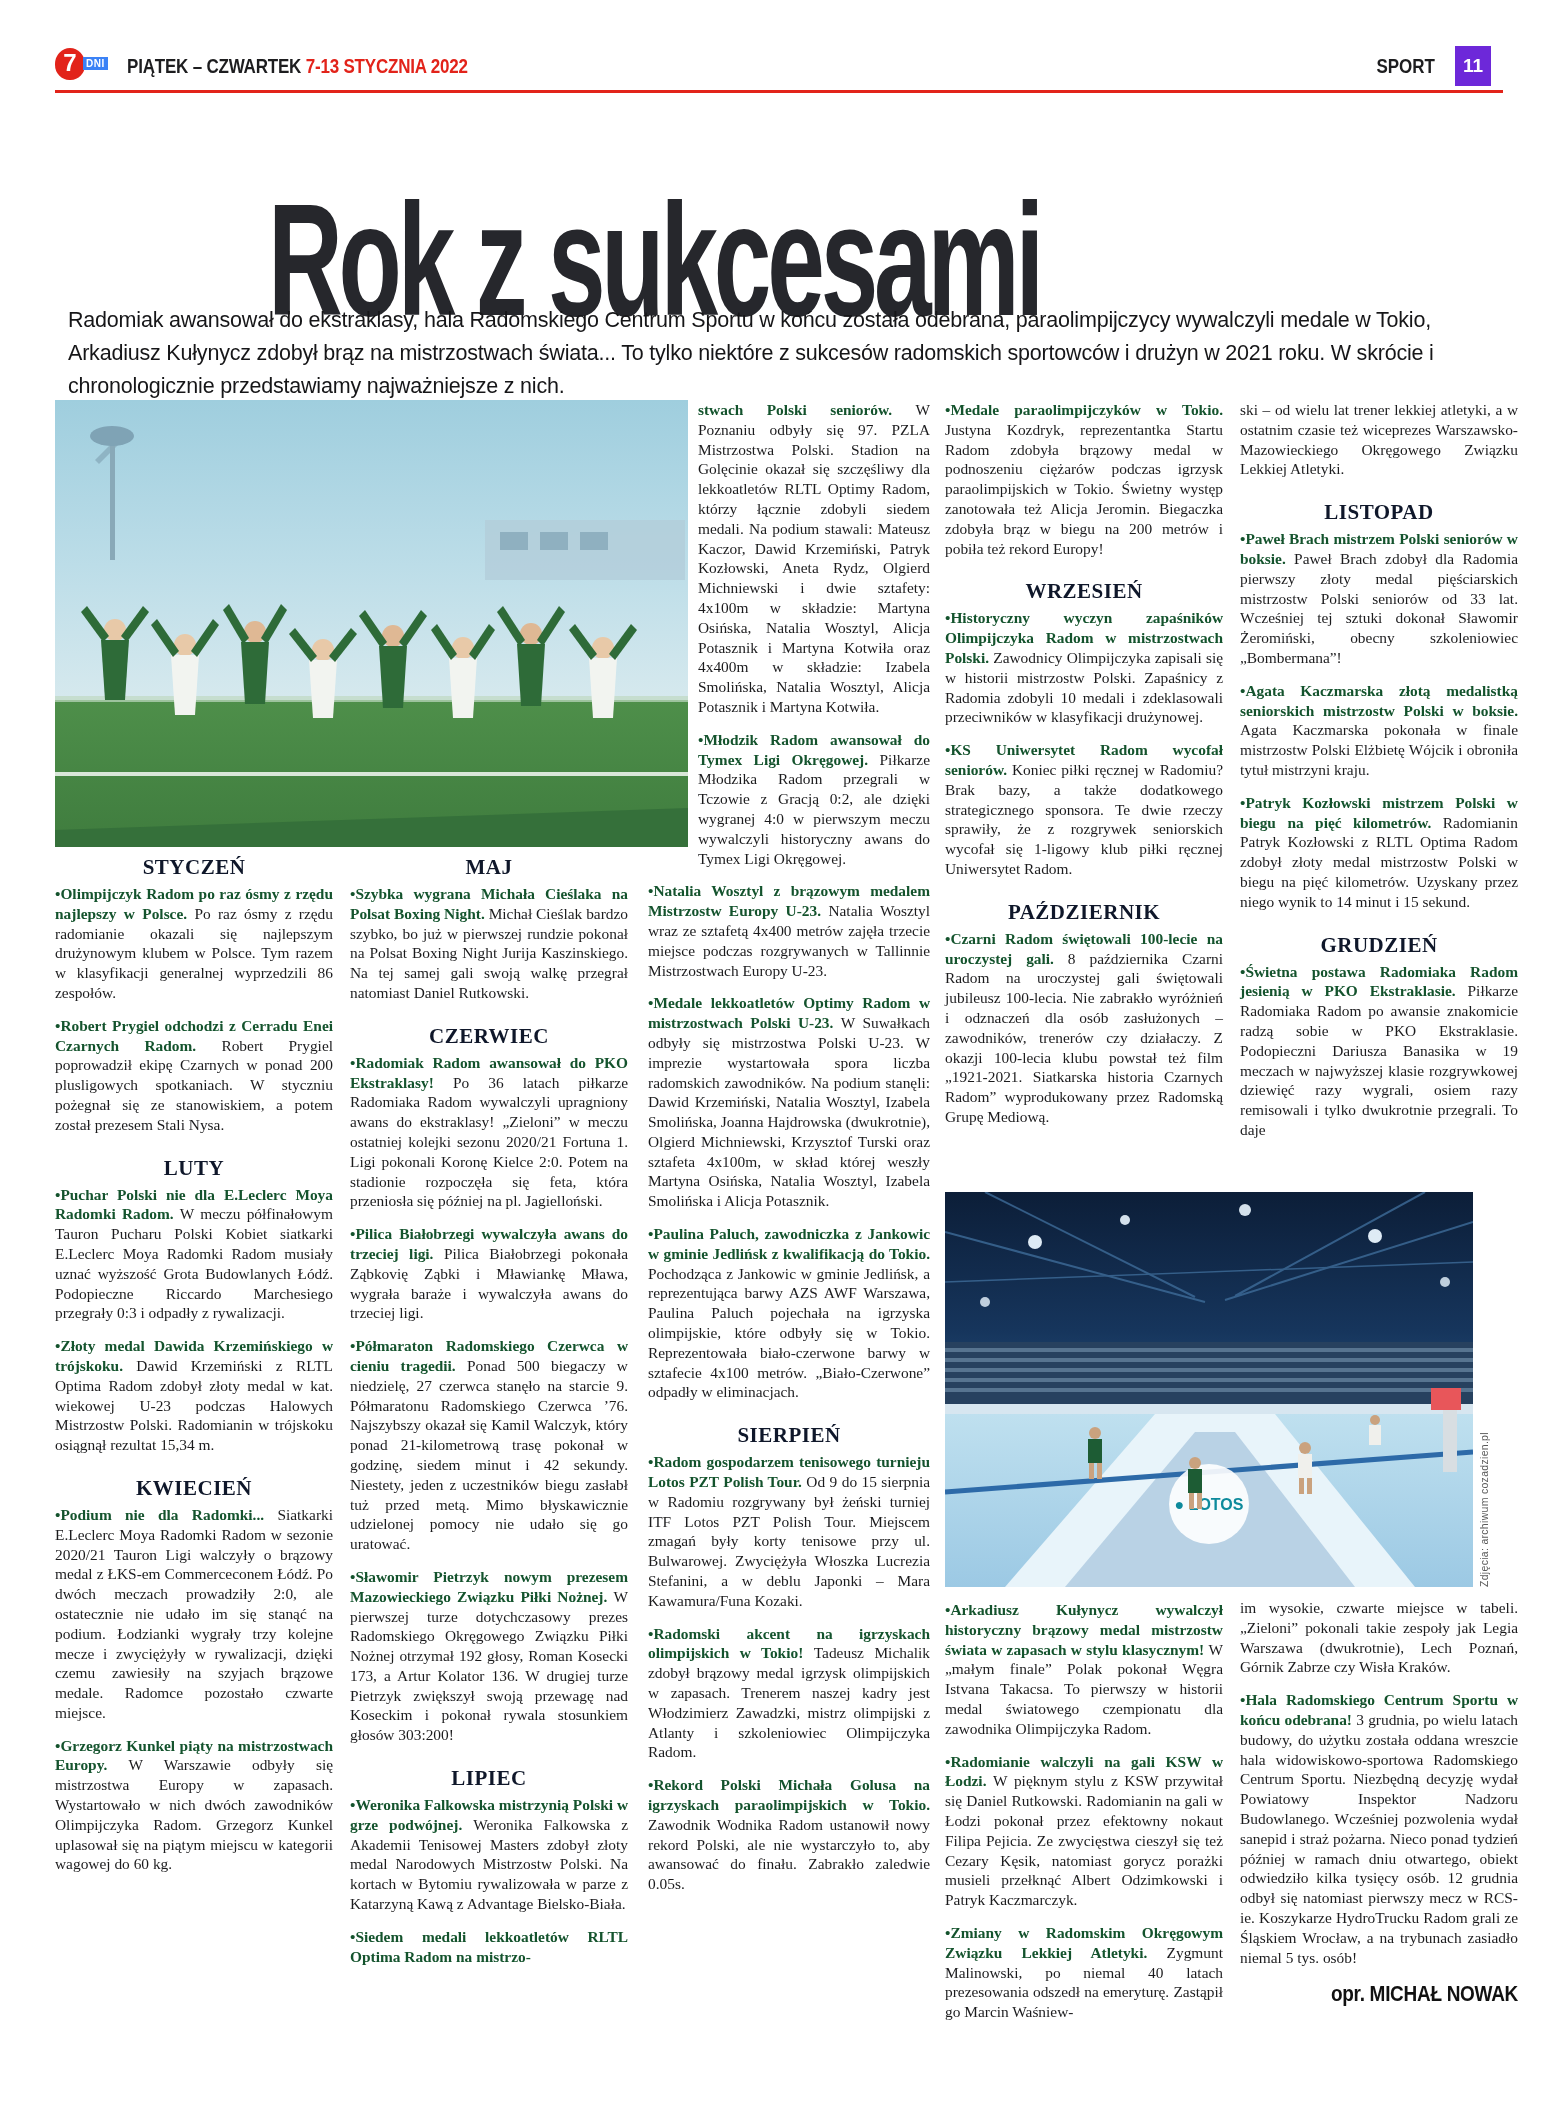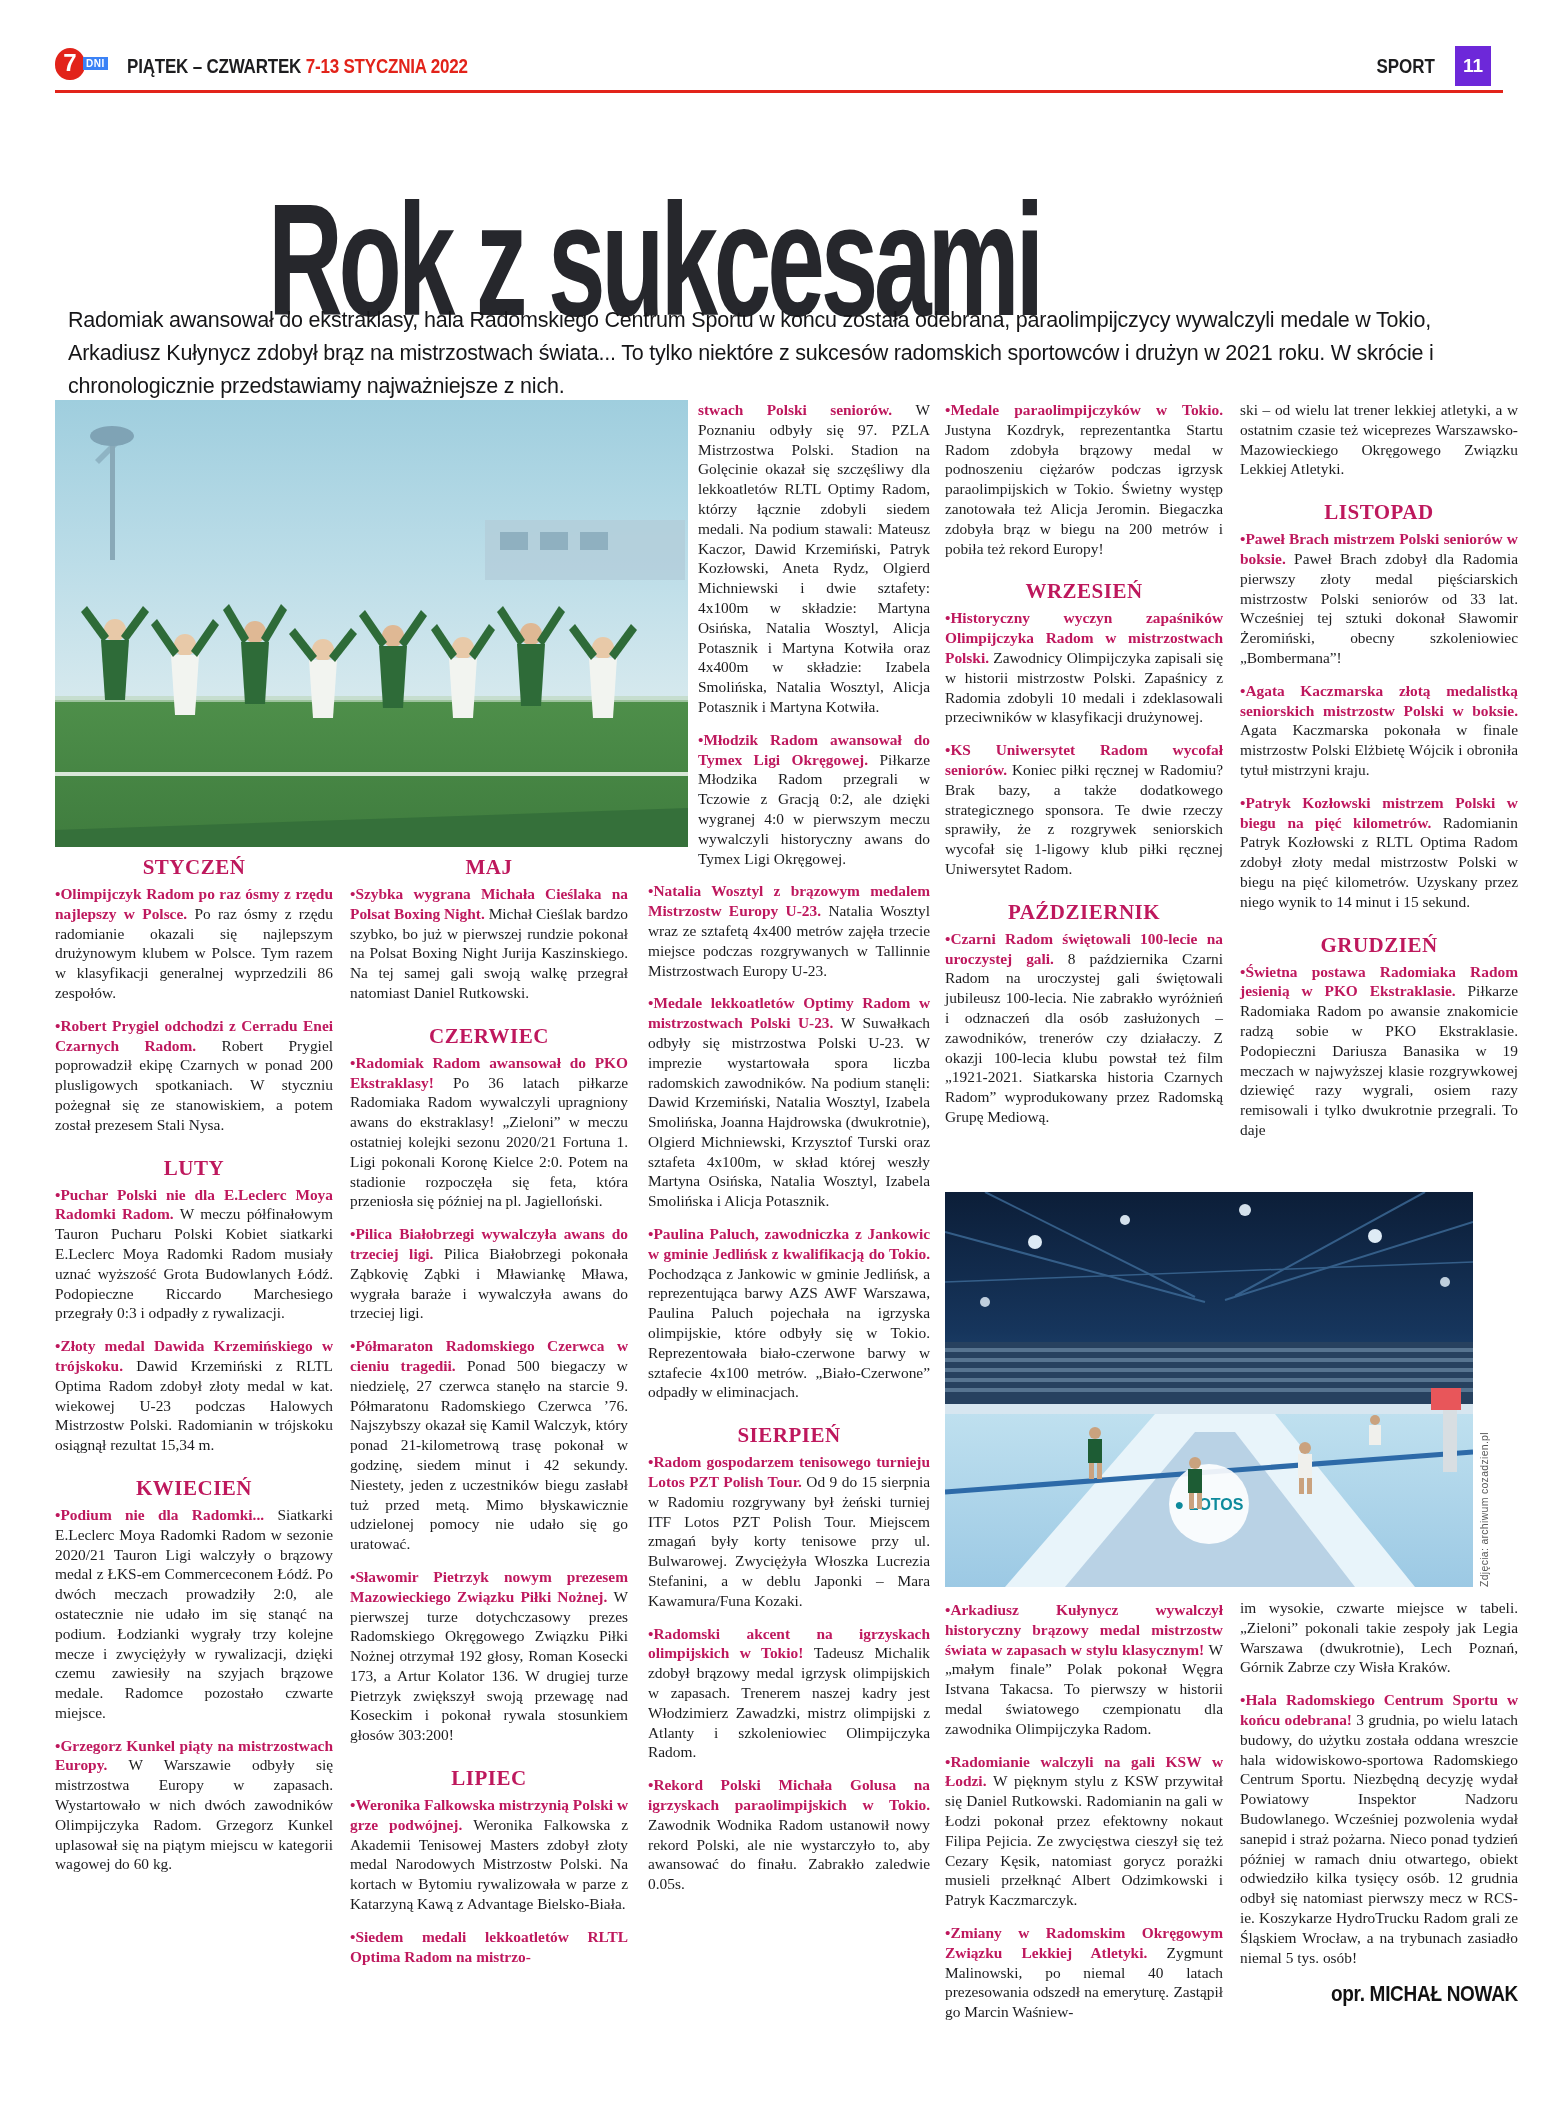--- a/index.html
+++ b/index.html
@@ -37,24 +37,24 @@
   
   .col{position:absolute;width:278px;text-align:justify;font-size:15.4px;line-height:19.8px;}
   #col1{left:55px;top:856px;height:1246px;}
   #col2{left:350px;top:856px;height:1246px;}
   #col3{left:648px;top:400px;width:282px;height:1702px;}
   #col4t{left:945px;top:400px;height:788px;}
   #col4b{left:945px;top:1600px;height:502px;}
   #col5t{left:1240px;top:400px;height:786px;}
   #col5b{left:1240px;top:1598px;height:504px;}
   .col p.entry{margin:0 0 13px 0;}
-  .col h3.month{margin:22px 0 5px 0;text-align:center;color:#be185d;font-size:21px;line-height:23px;
+  .col h3.month{margin:22px 0 5px 0;text-align:center;color:#0f172a;font-size:21px;line-height:23px;
         font-weight:bold;letter-spacing:.5px;}
   .col h3.month:first-child{margin-top:0;}
-  .col strong{color:#be185d;}
+  .col strong{color:#14532d;}
   #wrap-spacer{float:left;width:50px;height:450px;}
   .byline{margin-top:16px;text-align:right;font-family:"Liberation Sans",sans-serif;font-weight:bold;
         font-size:19px;letter-spacing:-0.3px;color:#111;transform:scaleY(1.12);transform-origin:right top;}
 </style>
 </head>
 <body>
 
 <div id="page">
 
   <div id="masthead">

